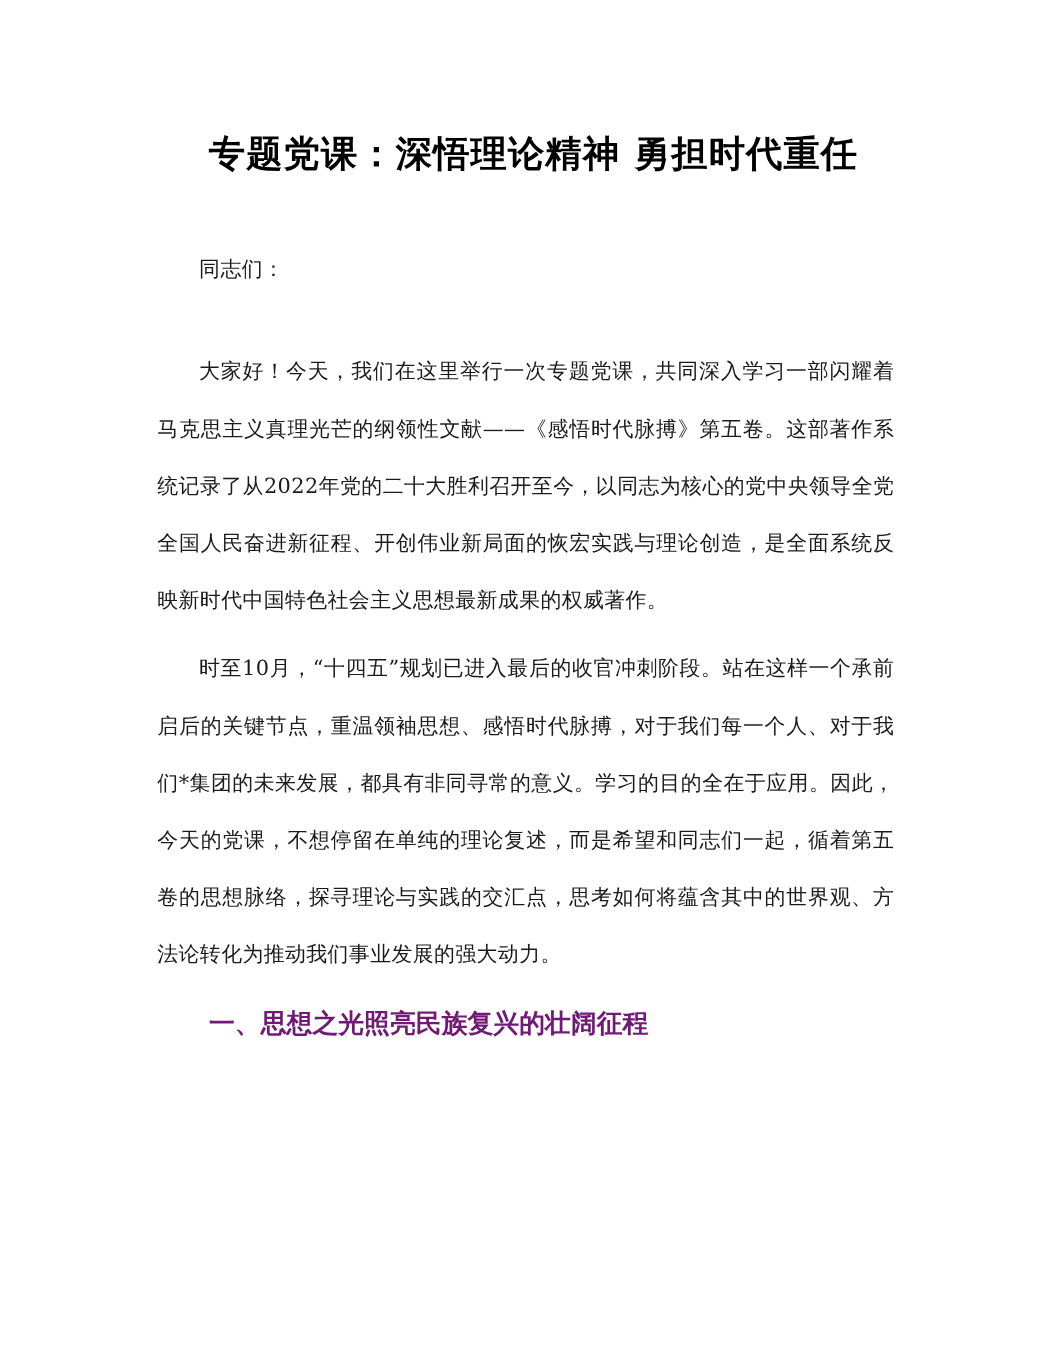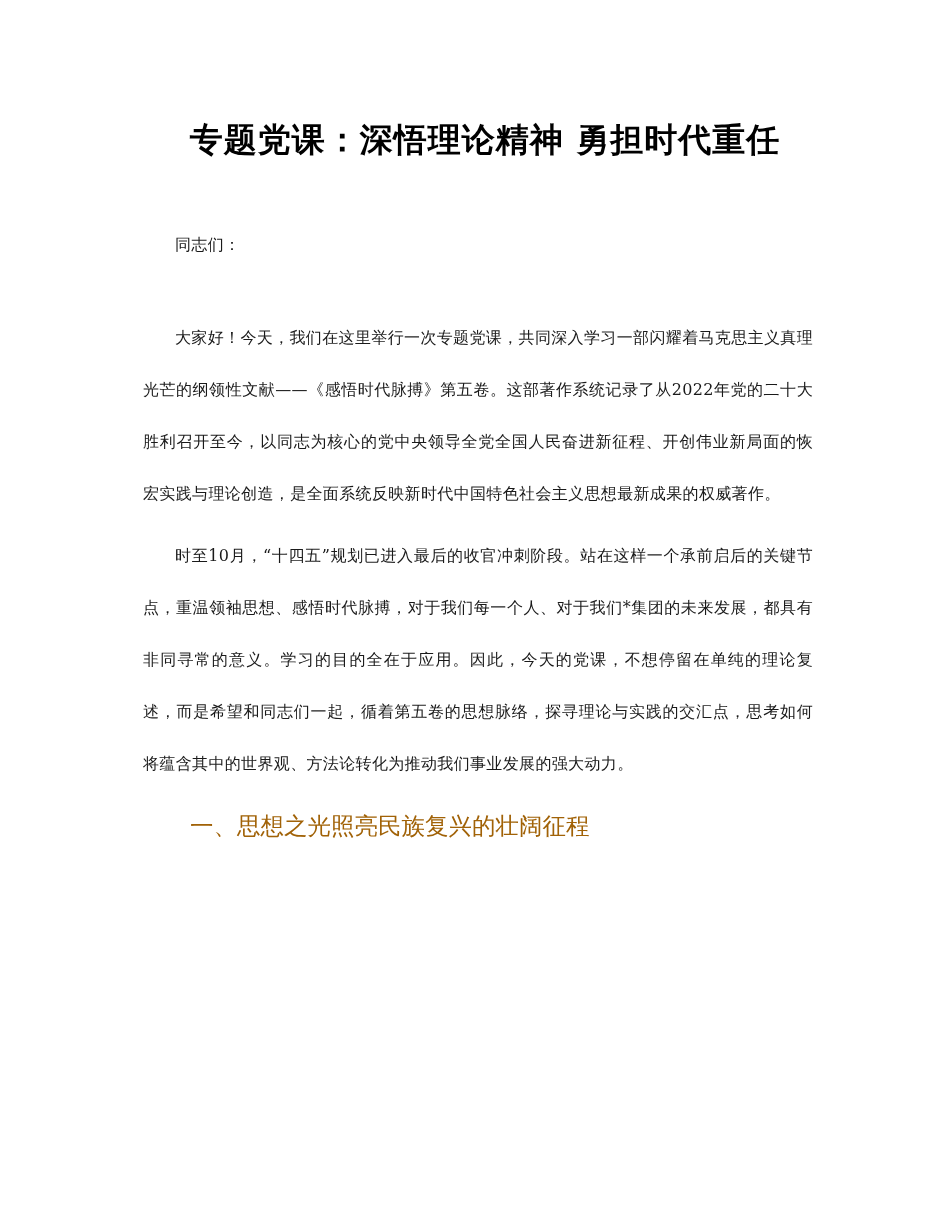--- a/index.html
+++ b/index.html
@@ -3,25 +3,25 @@
 <meta charset="utf-8">
 <style>
   html, body { margin:0; padding:0; background:#ffffff; }
   body { width:950px; height:1230px; position:relative; overflow:hidden;
          font-family: "DejaVu Serif", "Liberation Serif", serif; color:#111; }
   .page { position:absolute; left:0; top:0; width:950px; height:1036px; background:#fff; }
   .title { position:absolute; left:0; top:114px; width:970px; text-align:center;
            font-family:"DejaVu Sans","Liberation Sans",sans-serif; font-weight:bold;
            font-size:33px; letter-spacing:1px; line-height:52px; color:#000; }
   .body { position:absolute; left:143px; top:219px; width:670px; }
-  .para { font-size:16px; line-height:52px; text-align:justify; margin:0 0 10px 0;
+  .para { font-size:19px; line-height:52px; text-align:justify; margin:0 0 10px 0;
           text-indent:2em; letter-spacing:0.35px; color:#1a1a1a; }
   .salutation { text-indent:2em; margin-bottom:41px; }
-  .heading { font-family:"DejaVu Sans","Liberation Sans",sans-serif; font-weight:normal;
-             font-size:23.5px; line-height:52px; text-indent:2em; margin-top:3px; color:#a16207; }
+  .heading { font-family:"DejaVu Sans","Liberation Sans",sans-serif; font-weight:bold;
+             font-size:23.5px; line-height:52px; text-indent:2em; margin-top:3px; color:#701a75; }
 </style>
 </head>
 <body>
 
 <div class="page">
   <div class="title">专题党课：深悟理论精神  勇担时代重任</div>
   <div class="body">
     <p class="para salutation">同志们：</p>
     <p class="para">大家好！今天，我们在这里举行一次专题党课，共同深入学习一部闪耀着马克思主义真理光芒的纲领性文献——《感悟时代脉搏》第五卷。这部著作系统记录了从2022年党的二十大胜利召开至今，以同志为核心的党中央领导全党全国人民奋进新征程、开创伟业新局面的恢宏实践与理论创造，是全面系统反映新时代中国特色社会主义思想最新成果的权威著作。</p>
     <p class="para">时至10月，“十四五”规划已进入最后的收官冲刺阶段。站在这样一个承前启后的关键节点，重温领袖思想、感悟时代脉搏，对于我们每一个人、对于我们*集团的未来发展，都具有非同寻常的意义。学习的目的全在于应用。因此，今天的党课，不想停留在单纯的理论复述，而是希望和同志们一起，循着第五卷的思想脉络，探寻理论与实践的交汇点，思考如何将蕴含其中的世界观、方法论转化为推动我们事业发展的强大动力。</p>

